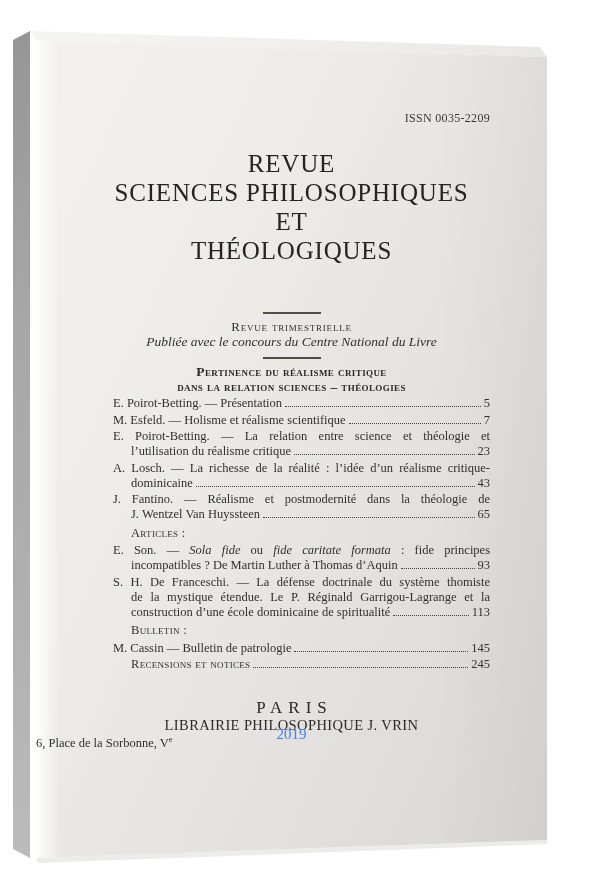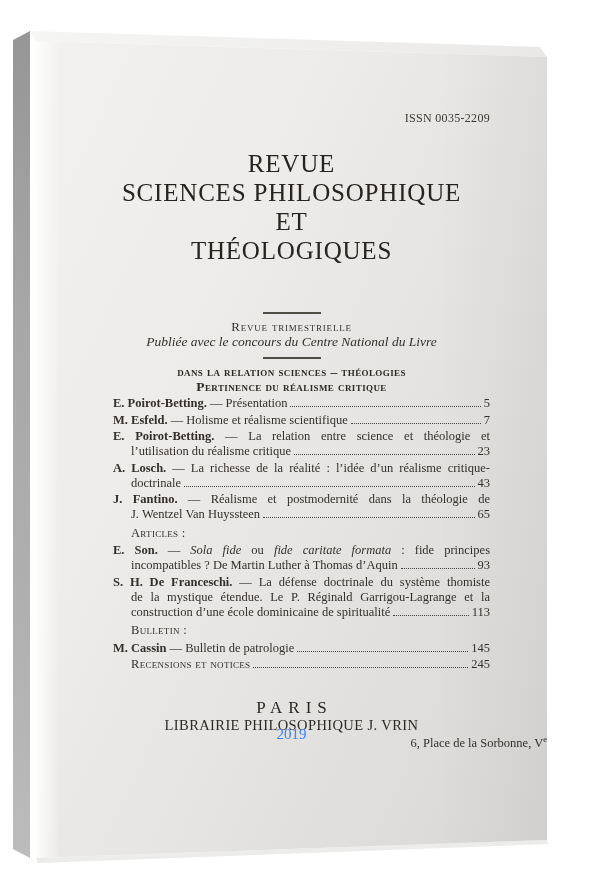--- a/index.html
+++ b/index.html
@@ -49,62 +49,62 @@
     font-variant:small-caps;font-size:13px;letter-spacing:0.8px;color:#35322e;}
   .sponsor{position:absolute;top:306px;width:100%;text-align:center;font-style:italic;font-size:13.5px;color:#33302c;}
   .dossier{position:absolute;top:337px;width:100%;text-align:center;
     font-weight:bold;font-variant:small-caps;font-size:13.5px;line-height:14.5px;letter-spacing:0.4px;color:#2d2a26;}
   .toc{position:absolute;top:368px;left:77px;width:377px;font-size:12.5px;line-height:15px;color:#33302c;}
   .toc-entry{margin-bottom:1.5px;}
   .toc-line.cont,.toc-line.ind{margin-left:18px;justify-content:space-between;}
   .toc-line.just{text-align:justify;text-align-last:justify;}
   .toc-line.last{display:flex;align-items:baseline;}
   .toc-line.last .linetext{flex:0 1 auto;}
-  .author{font-weight:bold;}
+  .author{font-weight:normal;}
   .it{font-style:italic;}
   .sc{font-variant:small-caps;letter-spacing:0.3px;}
   .leader{flex:1 1 auto;min-width:10px;border-bottom:1.6px dotted #45423e;margin:0 3px 3px 3px;}
   .pagenum{flex:0 0 auto;}
   .toc-heading{margin:3.5px 0 2.5px 18px;font-variant:small-caps;letter-spacing:0.3px;}
   .imprint-city{position:absolute;top:670px;width:100%;text-align:center;
     font-size:17px;letter-spacing:6px;text-indent:6px;color:#2b2824;}
   .imprint-publisher{position:absolute;top:689px;width:100%;text-align:center;font-size:14.5px;letter-spacing:0.4px;color:#2d2a26;}
-  .imprint-address{position:absolute;top:706px;width:100%;text-align:right;font-size:12.5px;color:#33302c;}
+  .imprint-address{position:absolute;top:706px;width:100%;text-align:left;font-size:12.5px;color:#33302c;}
   .imprint-address sup{font-size:8.5px;}
   .imprint-year{position:absolute;top:698px;width:100%;text-align:center;font-size:15px;color:#3b82f6;}
 </style>
 </head>
 <body>
 
 <div id="book">
   <div class="face face-top"></div>
   <div class="face face-bottom"></div>
   <div class="face face-spine">
     <span id="spine-text">TOME 103, N° 1  —  REVUE DES SCIENCES PHILOSOPHIQUES ET THÉOLOGIQUES  —  JAN.-MARS 2019</span>
   </div>
   <div class="face face-cover"></div>
 
   <div id="cover-content">
     <div class="issn">ISSN 0035-2209</div>
 
     <div class="title">
       <div>REVUE</div>
-      <div>SCIENCES PHILOSOPHIQUE</div>
+      <div>SCIENCES PHILOSOPHIQUES</div>
       <div>ET</div>
       <div>THÉOLOGIQUES</div>
     </div>
 
     <div class="rule" id="rule1"></div>
     <div class="periodicity">Revue trimestrielle</div>
     <div class="sponsor">Publiée avec le concours du Centre National du Livre</div>
     <div class="rule" id="rule2"></div>
 
     <div class="dossier">
+      <div>Pertinence du réalisme critique</div>
       <div>dans la relation sciences – théologies</div>
-      <div>Pertinence du réalisme critique</div>
     </div>
 
     <div class="toc">
         <div class="toc-entry">
           <div class="toc-line last">
             <span class="linetext"><span class="author">E. Poirot-Betting.</span> — <span>Présentation</span></span>
             <span class="leader"></span>
             <span class="pagenum">5</span>
           </div>
         </div>
@@ -119,21 +119,21 @@
           <div class="toc-line just"><span class="linetext"><span class="author">E. Poirot-Betting.</span> — <span>La relation entre science et théologie et</span></span></div>
           <div class="toc-line last cont">
             <span class="linetext"><span>l’utilisation du réalisme critique</span></span>
             <span class="leader"></span>
             <span class="pagenum">23</span>
           </div>
         </div>
         <div class="toc-entry">
           <div class="toc-line just"><span class="linetext"><span class="author">A. Losch.</span> — <span>La richesse de la réalité : l’idée d’un réalisme critique-</span></span></div>
           <div class="toc-line last cont">
-            <span class="linetext"><span>doctrinale</span></span>
+            <span class="linetext"><span>dominicaine</span></span>
             <span class="leader"></span>
             <span class="pagenum">43</span>
           </div>
         </div>
         <div class="toc-entry">
           <div class="toc-line just"><span class="linetext"><span class="author">J. Fantino.</span> — <span>Réalisme et postmodernité dans la théologie de</span></span></div>
           <div class="toc-line last cont">
             <span class="linetext"><span>J. Wentzel Van Huyssteen</span></span>
             <span class="leader"></span>
             <span class="pagenum">65</span>

